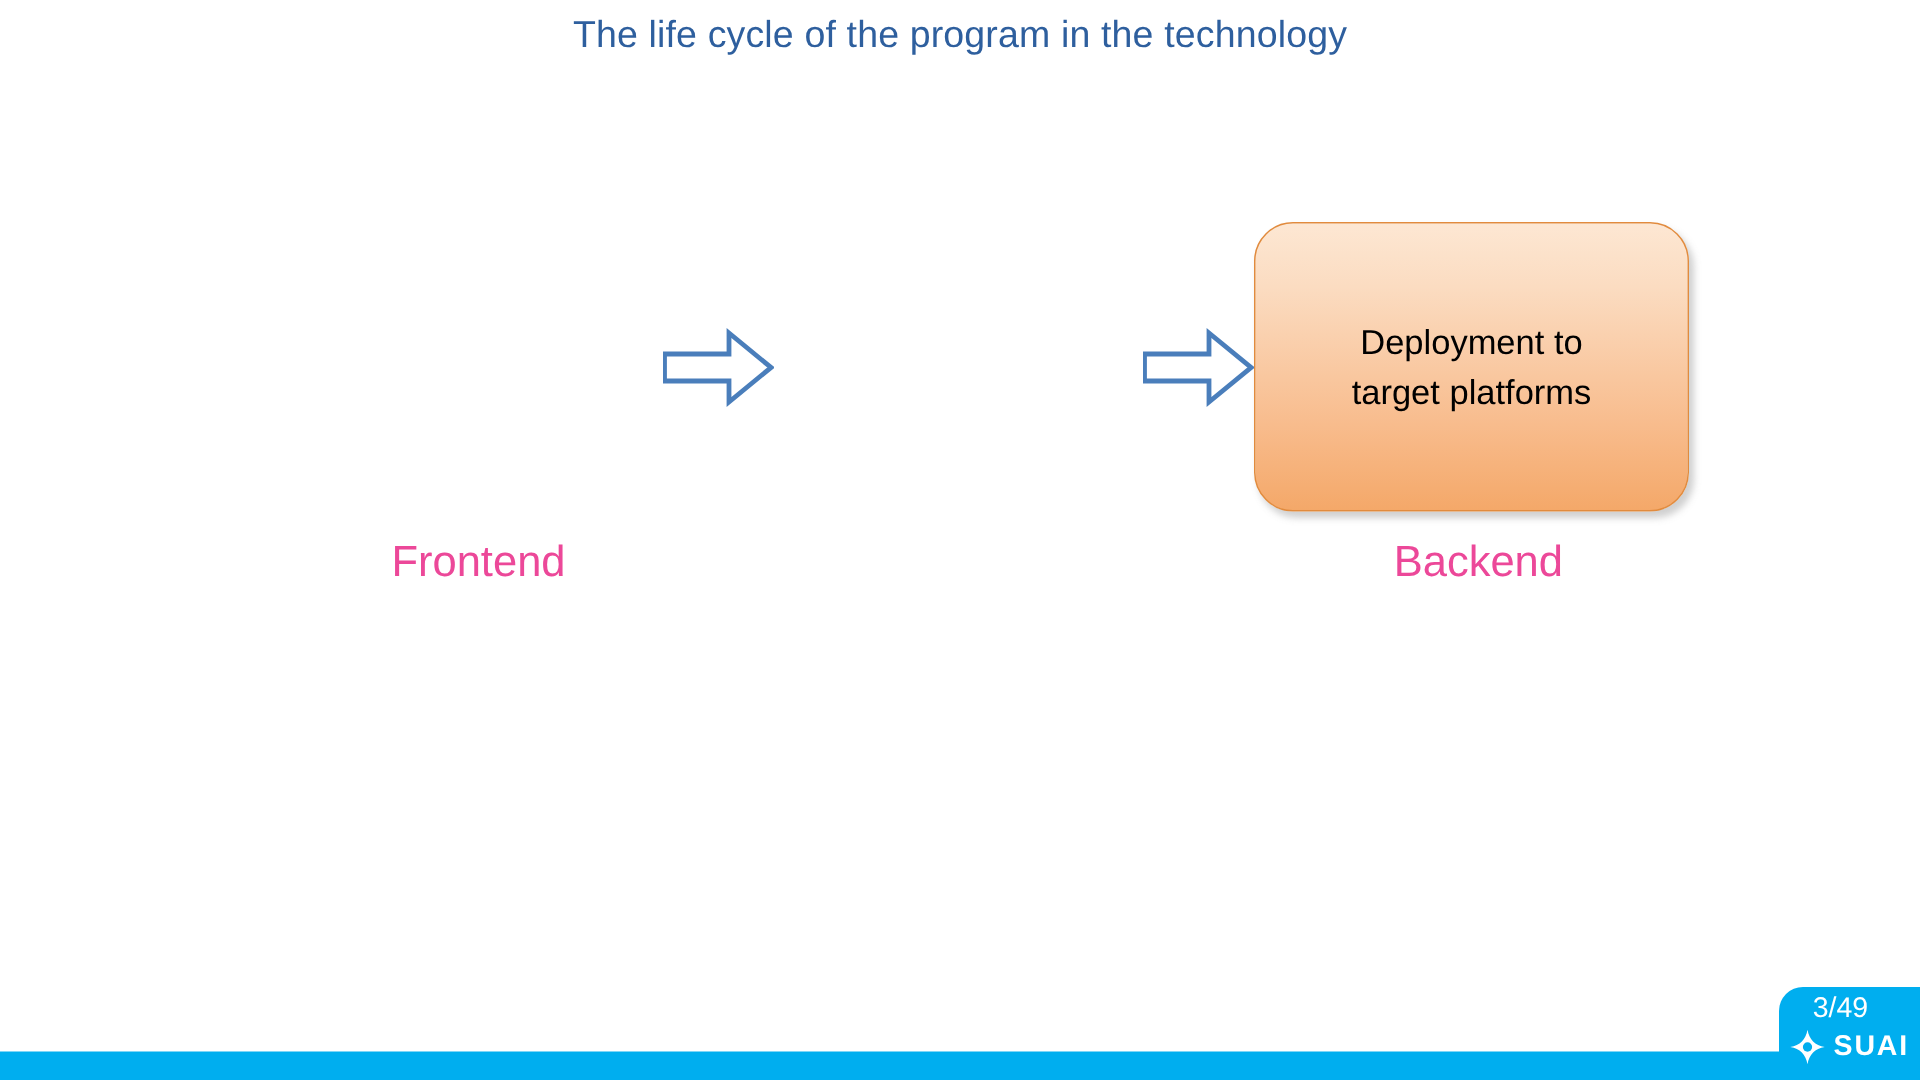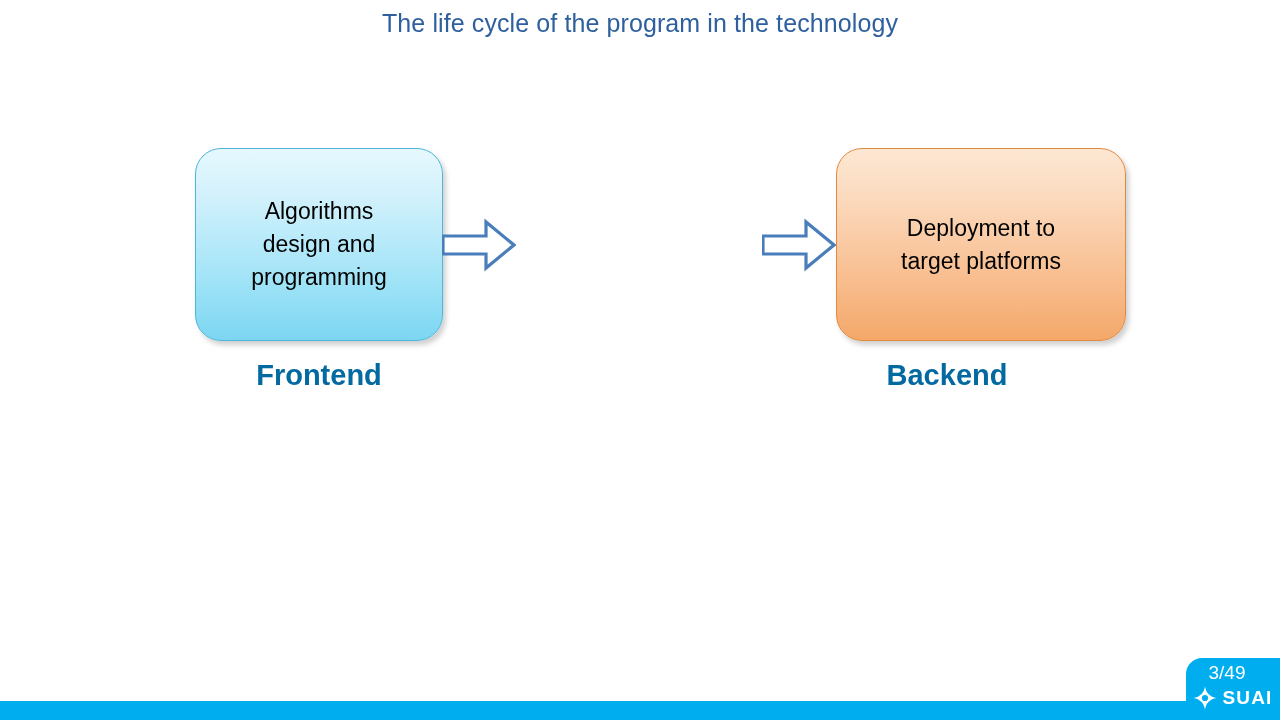--- a/index.html
+++ b/index.html
@@ -91,28 +91,27 @@
   }
   #arrow-1 { left: 442px; }
   #arrow-2 { left: 762px; }
 
   
   .stage-caption {
     position: absolute;
     top: 357px;
     font-size: 29px;
     line-height: 36px;
-    color: #0369a1;
+    color: #ec4899;
     text-align: center;
     white-space: nowrap;
-    font-weight: bold;
   }
   #caption-frontend { left: 195px; width: 248px; }
   #caption-middlend { left: 516px; width: 246px; }
-  #caption-backend  { left: 822px; width: 250px; }
+  #caption-backend  { left: 792px; width: 250px; text-align: right; }
 
   
   #footer-bar {
     position: absolute;
     left: 0;
     bottom: 0;
     width: 1280px;
     height: 19px;
     background: #00AEEF;
   }
@@ -161,25 +160,20 @@
 </style>
 </head>
 <body>
 
 <div id="slide">
 
   <div id="slide-title">The life cycle of the program in the technology</div>
 
   <div id="diagram">
 
-    <div class="stage-box" id="box-frontend">
-      <div class="stage-text">Algorithms
-design and
-programming</div>
-    </div>
 
     <div class="stage-arrow" id="arrow-1">
       <svg width="74" height="54" viewBox="0 0 74 54" xmlns="http://www.w3.org/2000/svg">
         <polygon points="1,18 44,18 44,4 72,27 44,50 44,36 1,36" fill="#FFFFFF" stroke="#4A7EBB" stroke-width="3.2" stroke-linejoin="miter"></polygon>
       </svg>
     </div>
 
 
     <div class="stage-arrow" id="arrow-2">
       <svg width="74" height="54" viewBox="0 0 74 54" xmlns="http://www.w3.org/2000/svg">

